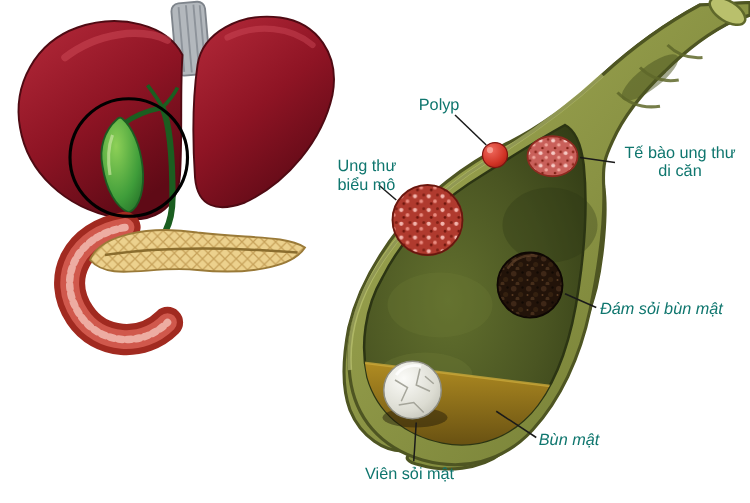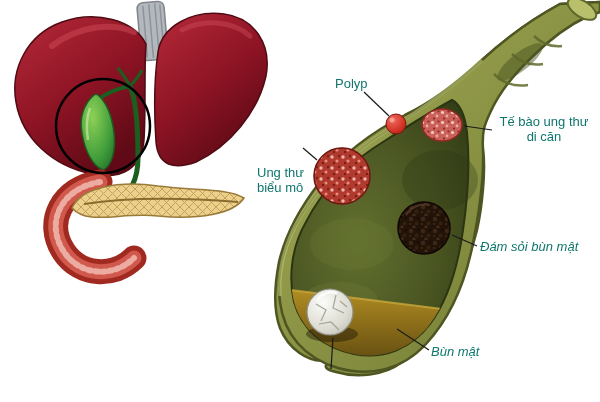--- a/index.html
+++ b/index.html
@@ -179,32 +179,35 @@
       <path d="M477 246 L452 235"></path>
       <path d="M429 350 L397 329"></path>
       <path d="M331 369 L333 338"></path>
     </g>
   </svg>
 
   <div class="lbl" style="left:335px;top:76px;">
     <span class="line">Polyp</span>
   </div>
 
-  <div class="lbl" style="left:257px;top:125px;margin-top:40px;">
+  <div class="lbl" style="left:270px;top:125px;">
     <span class="line">Ung thư</span>
     <span class="line">biểu mô</span>
   </div>
 
   <div class="lbl center" style="left:494px;top:114px;width:100px;">
     <span class="line">Tế bào ung thư</span>
     <span class="line">di căn</span>
   </div>
 
   <div class="lbl" style="left:480px;top:239px;font-style:italic;">
     <span class="line">Đám sỏi bùn mật</span>
   </div>
 
   <div class="lbl" style="left:431px;top:344px;font-style:italic;">
     <span class="line">Bùn mật</span>
   </div>
 
+  <div class="lbl" style="left:292px;top:371px;">
+    <span class="line">Viên sỏi mật</span>
+  </div>
 
 </div>
 
 </body></html>

